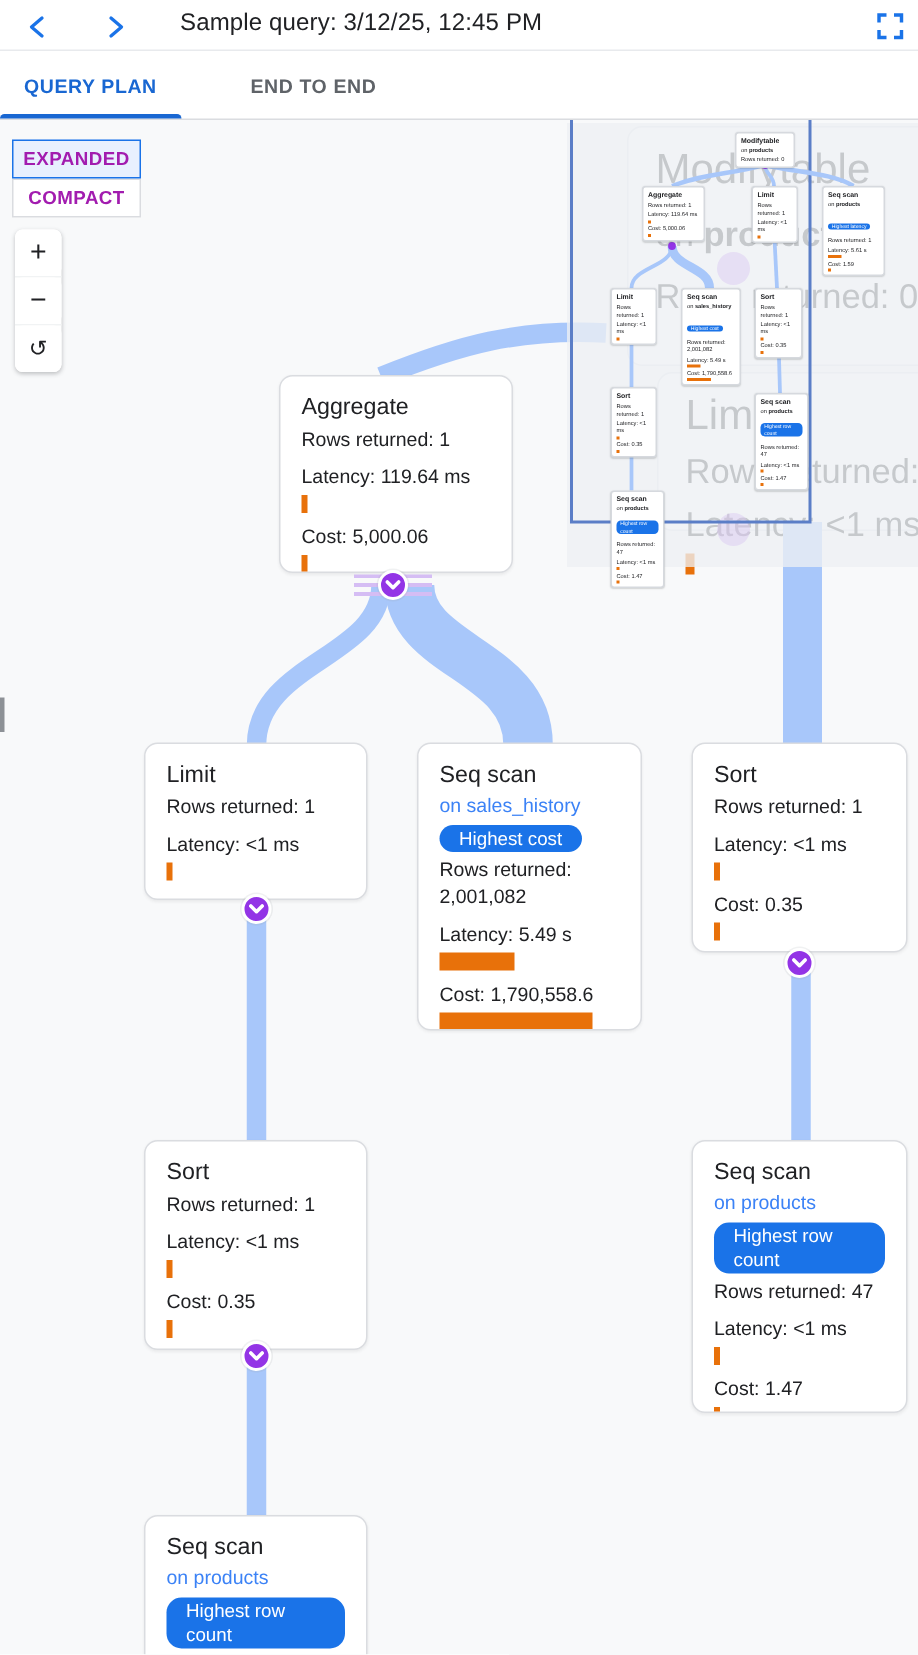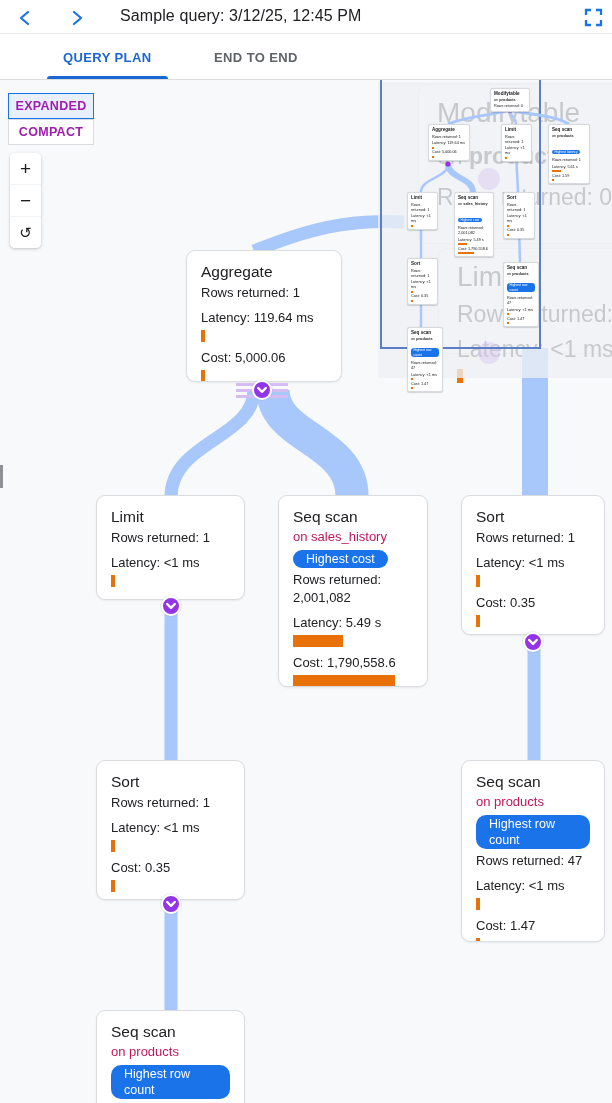--- a/index.html
+++ b/index.html
@@ -8,21 +8,21 @@
   #root { position:relative; width:612px; height:1103px; overflow:hidden; background:#fff; }
 
   
   #header { position:absolute; left:0; top:0; width:612px; height:34px; background:#fff; border-bottom:1px solid #e8eaed; z-index:20; }
   .hdr-nav { position:absolute; top:8px; width:20px; height:20px; cursor:pointer; }
   #prev-btn { left:16px; } #next-btn { left:66px; }
   #hdr-title { position:absolute; left:120px; top:7px; font-size:16px; color:#202124; letter-spacing:.1px; }
   #fullscreen-btn { position:absolute; right:8px; top:8px; width:20px; height:20px; cursor:pointer; }
 
   
-  #tabbar { position:absolute; left:0; top:34px; width:612px; height:46px; background:#fff; border-bottom:1px solid #dadce0; z-index:20;padding-left:47px; }
+  #tabbar { position:absolute; left:0; top:34px; width:612px; height:46px; background:#fff; border-bottom:1px solid #dadce0; z-index:20; }
   .tab { display:inline-block; height:45px; line-height:47px; padding:0 16px; font-size:13px; font-weight:700; letter-spacing:.4px; color:#5f6368; cursor:pointer; position:relative; }
   .tab.active { color:#1967d2; }
   .tab.active::after { content:""; position:absolute; left:0; right:0; bottom:0; height:3px; background:#1967d2; border-radius:3px 3px 0 0; }
   .tab + .tab { margin-left:26px; }
 
   
   #canvas { position:absolute; left:0; top:80px; width:612px; height:1023px; background:#f8f9fa; overflow:hidden; }
 
   
   #ghost { position:absolute; inset:0; z-index:1; }
@@ -31,21 +31,21 @@
   .ghost-line { font-size:23px; margin-top:14px; }
   .ghost-bar { width:6px; height:14px; background:#e8710a; margin-top:6px; }
   .ghost-expander { position:absolute; width:22px; height:22px; border-radius:50%; background:#9334e6; opacity:.45; }
 
   
   #links { position:absolute; left:0; top:0; z-index:2; }
 
   
   .plan-card { position:absolute; z-index:3; background:#fff; border:1px solid #dadce0; border-radius:9px; padding:11px 14px 8px 14px; box-shadow:0 1px 2px rgba(60,64,67,.08); overflow:hidden; cursor:pointer; }
   .pc-title { font-size:15.5px; font-weight:500; color:#202124; margin-bottom:2px; line-height:19px; }
-  .pc-sub { font-size:13px; color:#be185d; line-height:18px; margin-top:2px; }
+  .pc-sub { font-size:13px; color:#3b82f6; line-height:18px; margin-top:2px; }
   .pc-sub b { font-weight:500; }
   .pc-badge { display:inline-block; margin-top:4px; background:#1a73e8; color:#fff; font-size:12.5px; line-height:16px; padding:1px 13px; border-radius:10px; }
   .pc-line { font-size:13px; color:#202124; line-height:18px; margin-top:7px; }
   .pc-line.first { margin-top:3px; }
   .pc-bar { height:12px; background:#e8710a; margin-top:3px; }
 
   
   .expander { position:absolute; z-index:4; width:20px; height:20px; border-radius:50%; background:#9334e6; border:2px solid #fff; box-shadow:0 0 0 1px rgba(154,160,166,.15); cursor:pointer; }
   .expander svg { position:absolute; left:-2px; top:-2px; }
   .stripes { position:absolute; z-index:3; width:52px; height:15px; background:repeating-linear-gradient(to bottom,#d5bdf4 0 2.6px, rgba(0,0,0,0) 2.6px 6px); }

